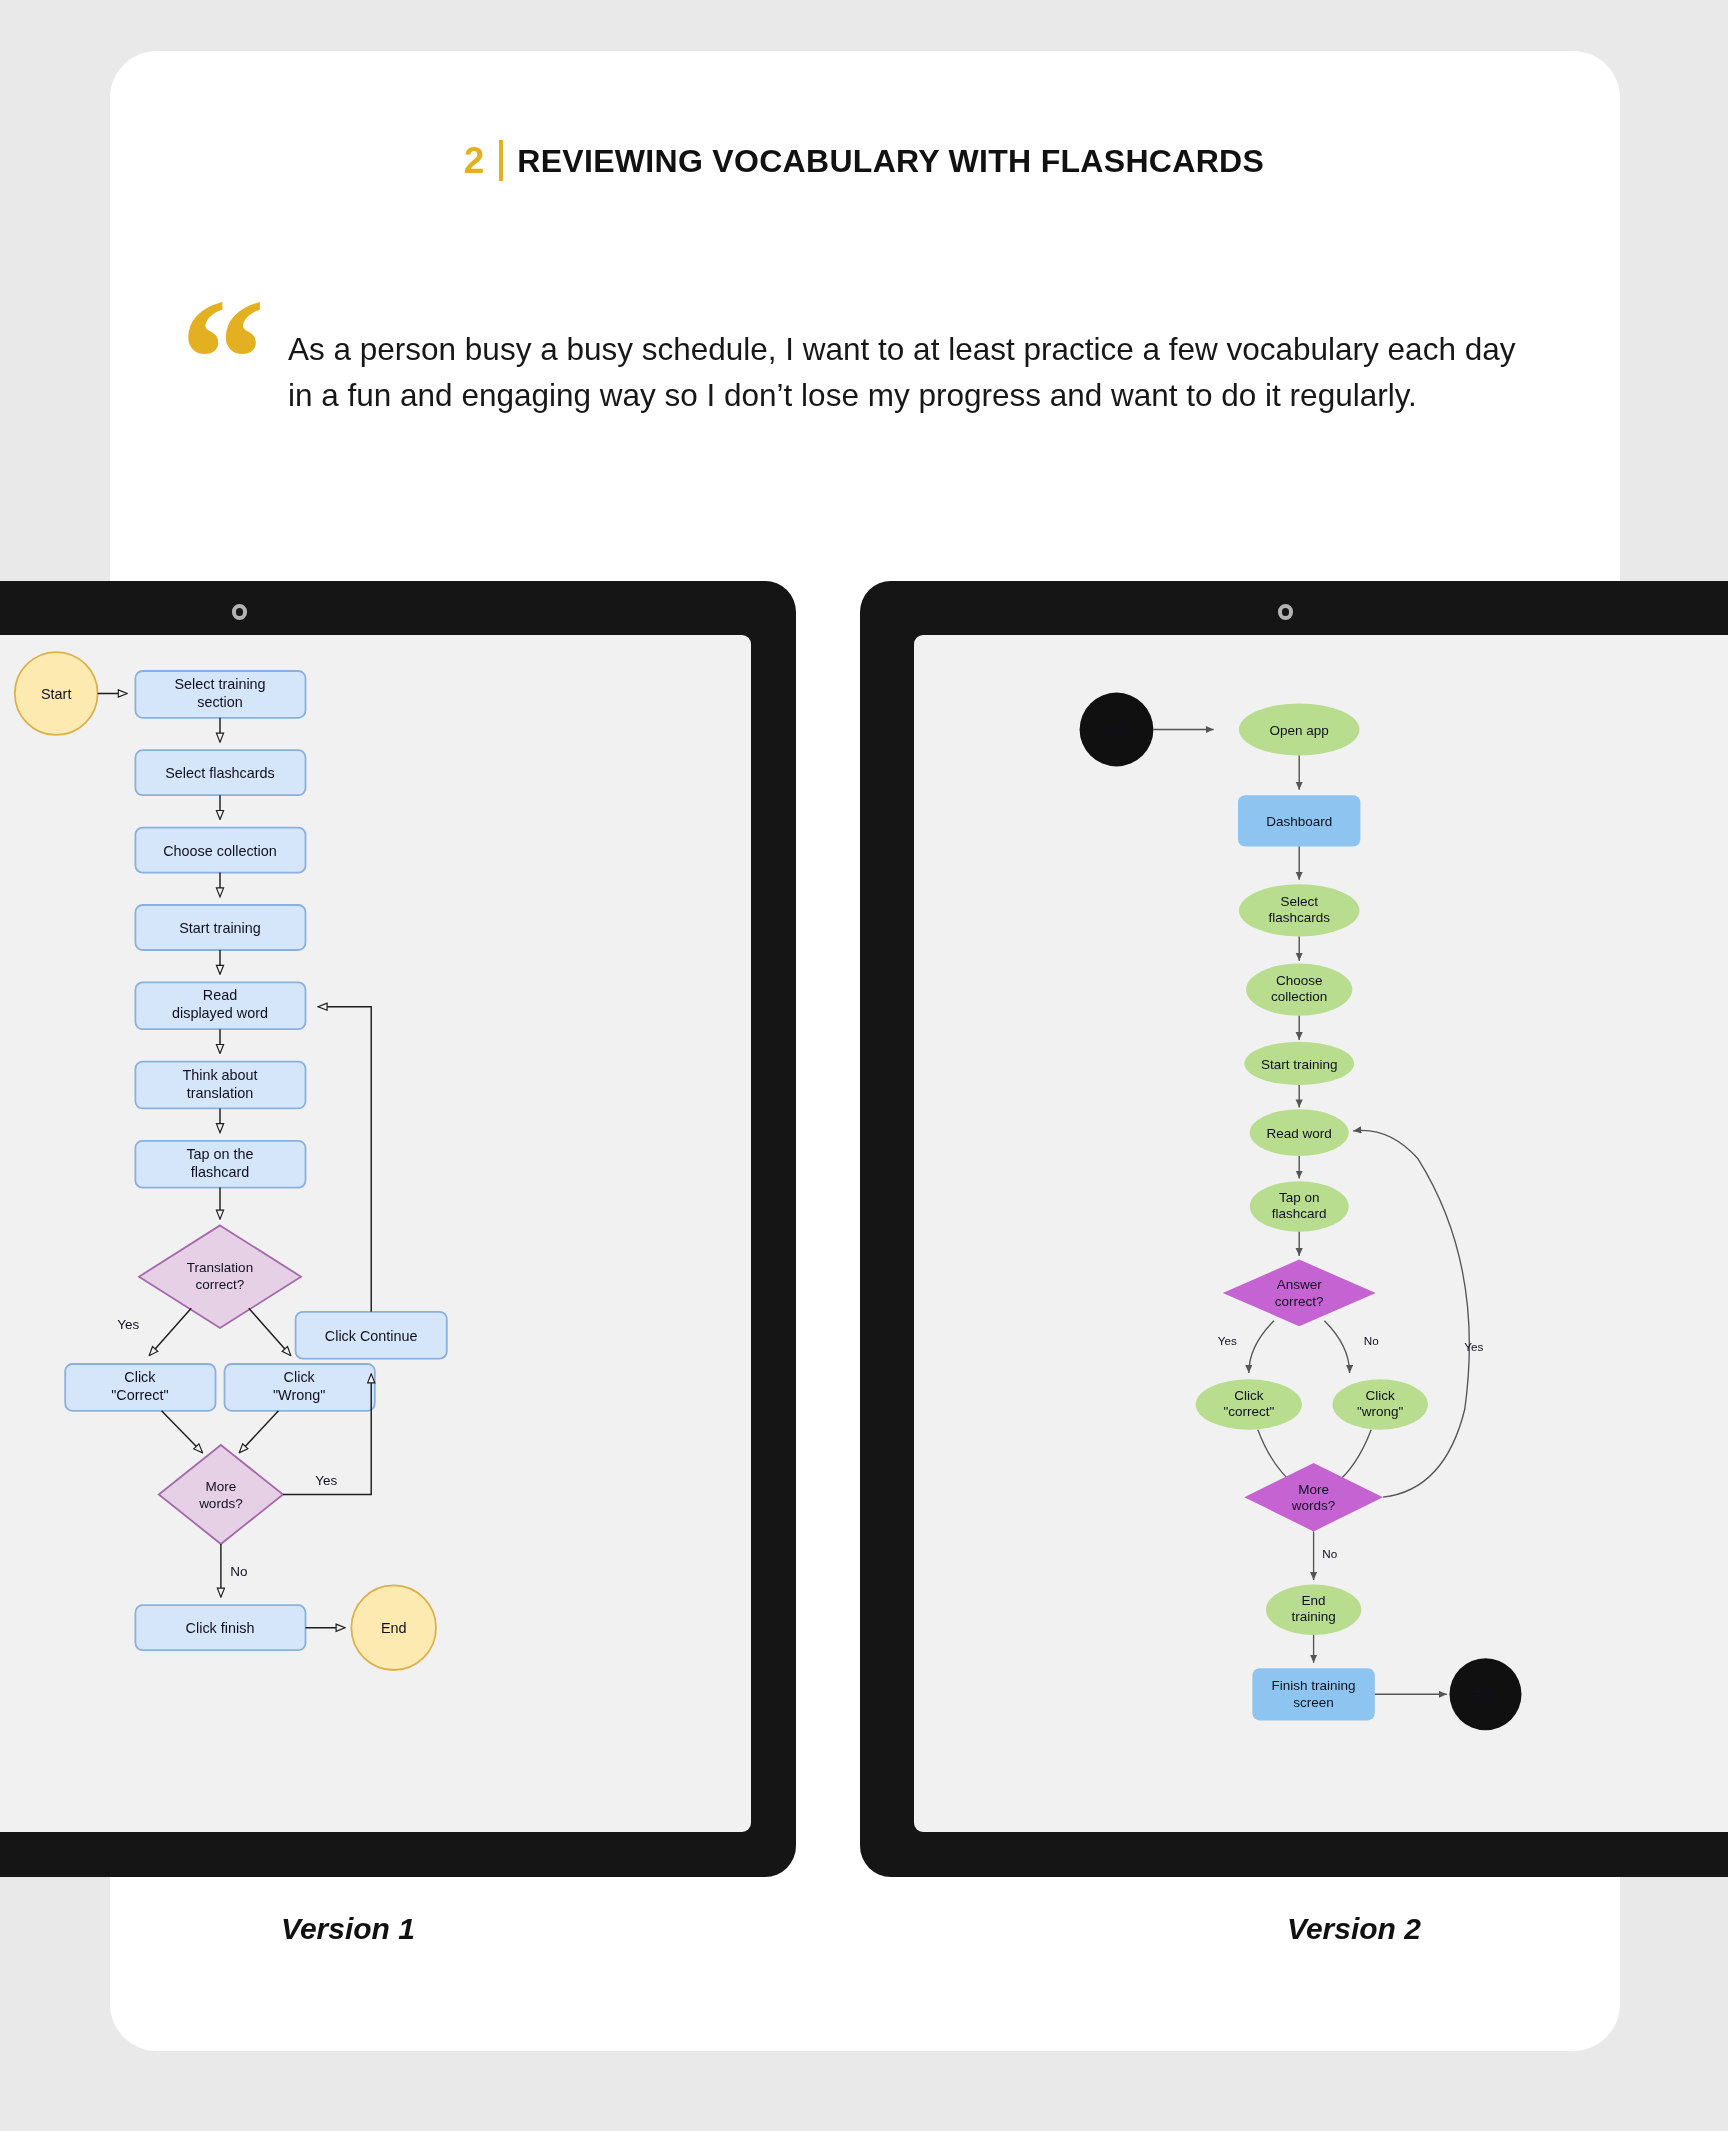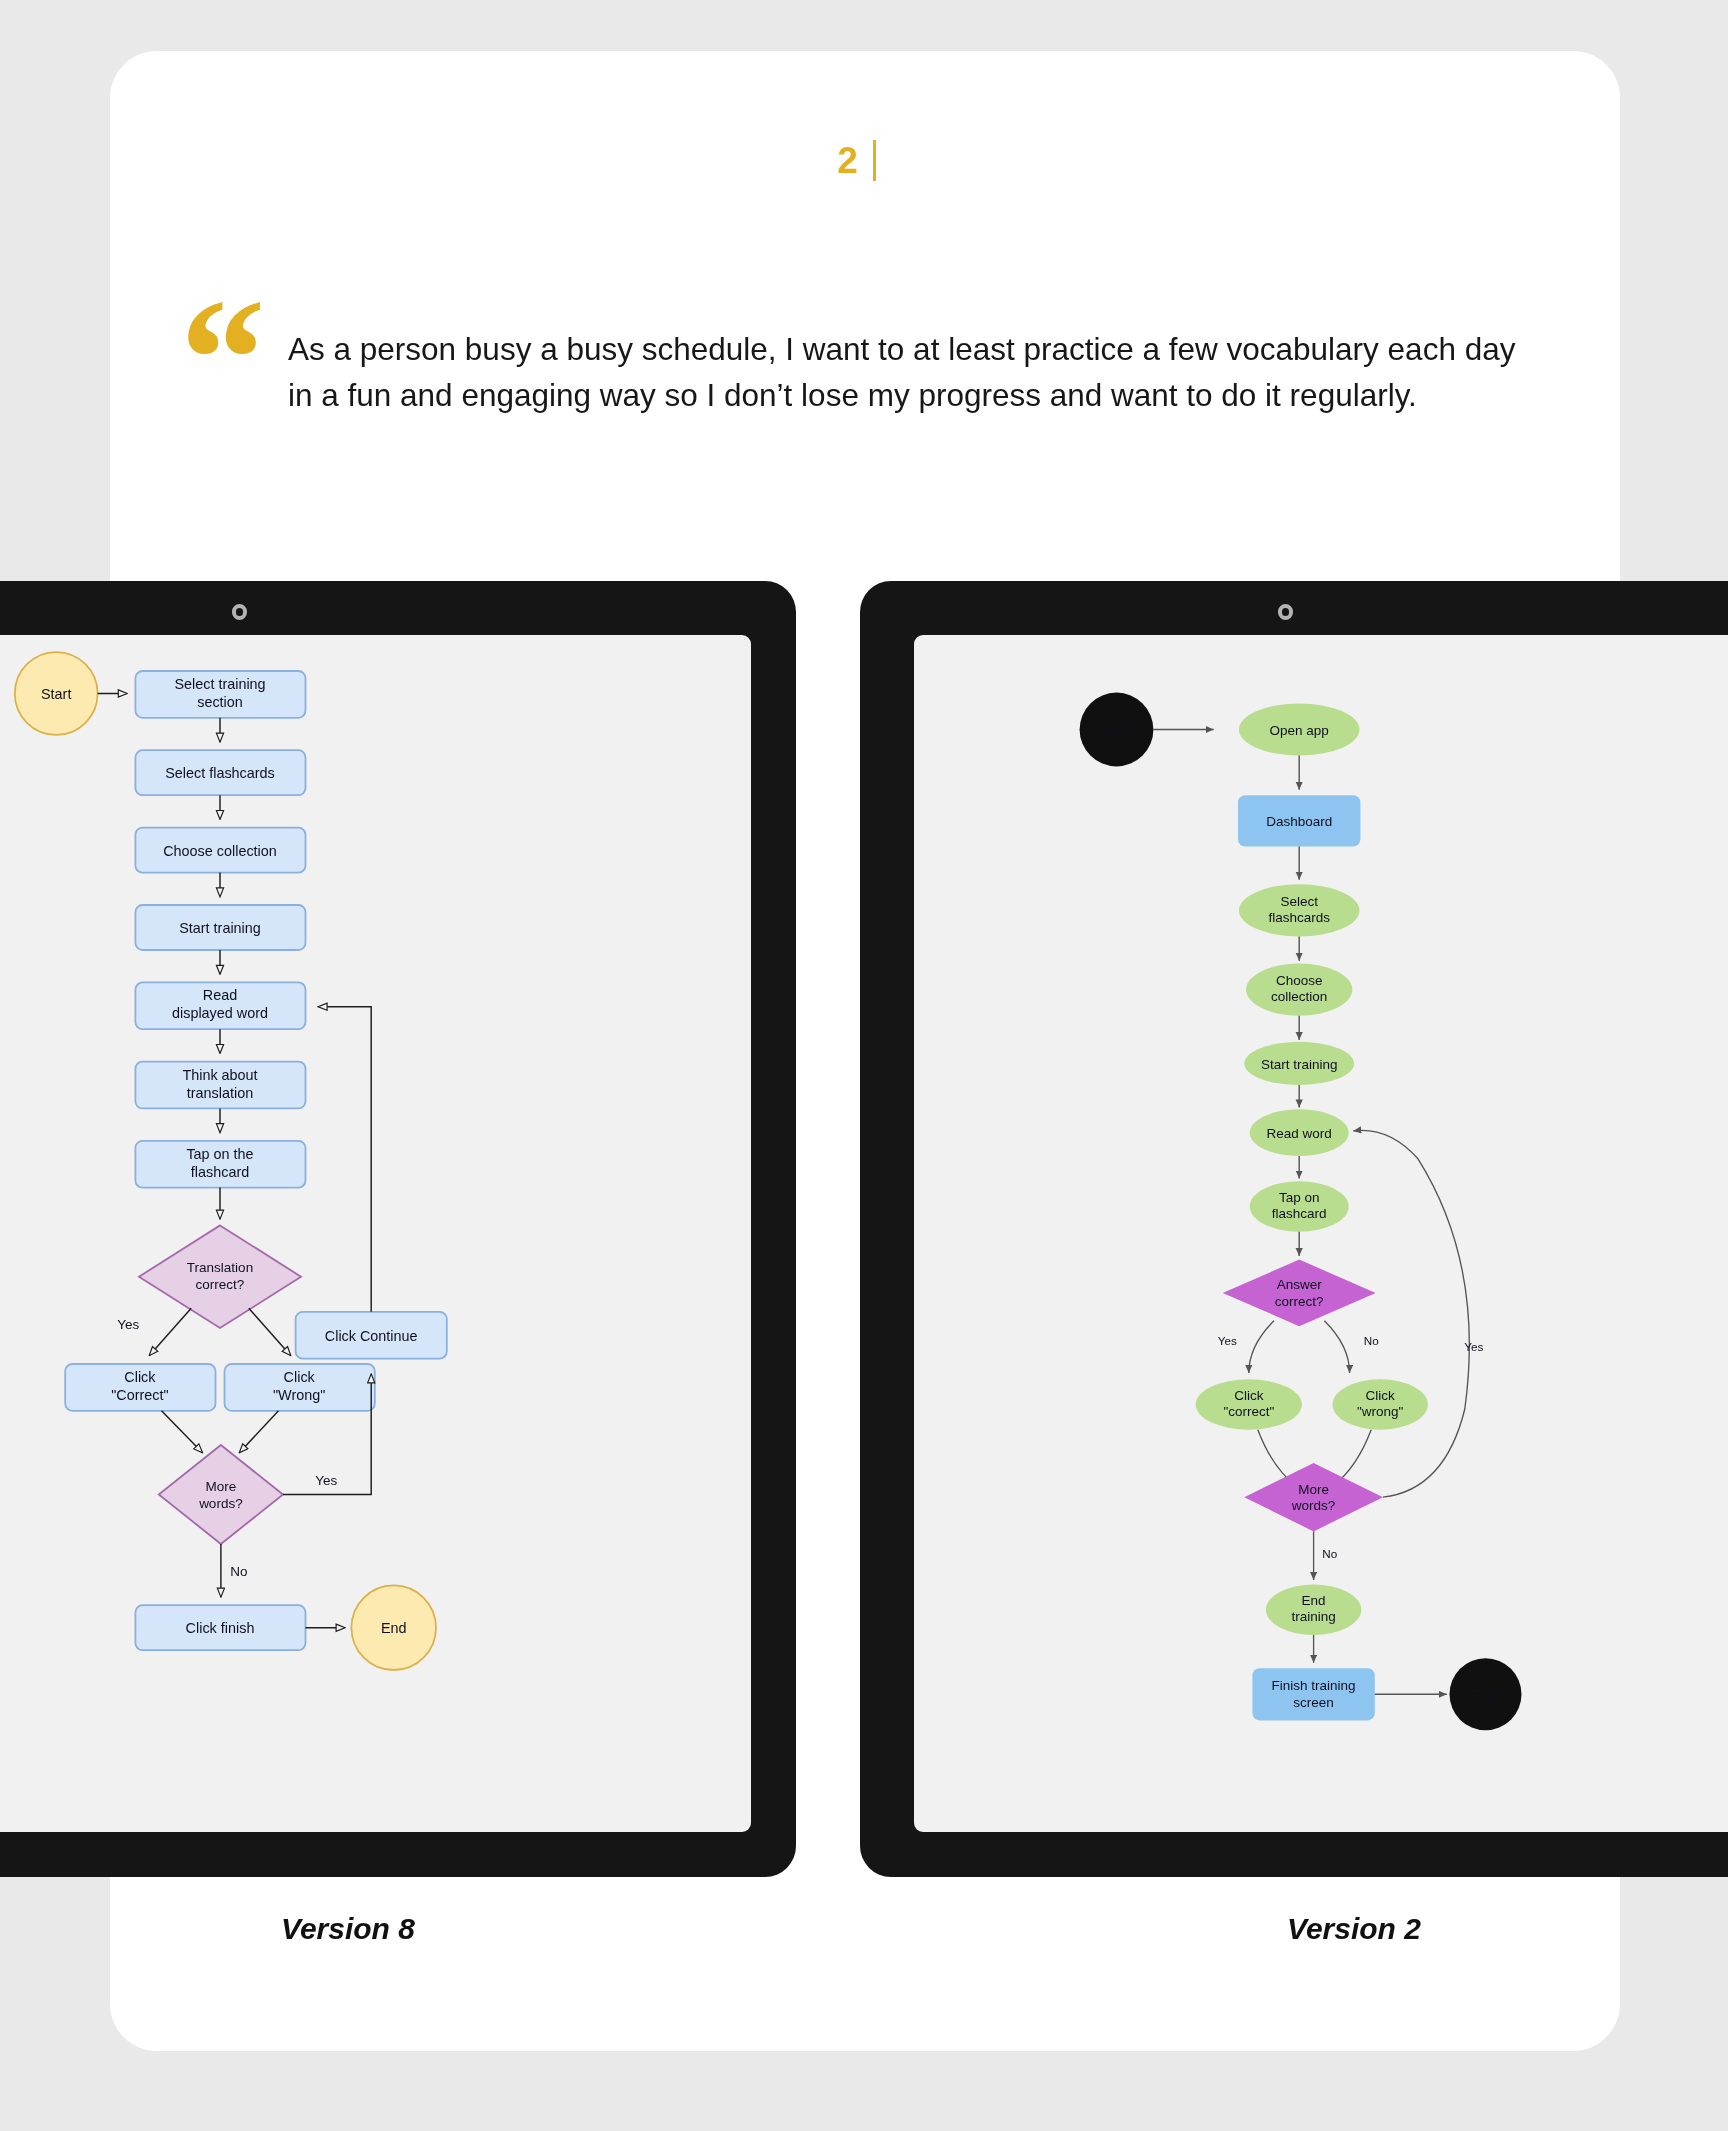--- a/index.html
+++ b/index.html
@@ -121,20 +121,21 @@
 </head>
 <body>
 
 <div id="root">
 
   <div class="card"></div>
 
   <div class="header">
     <span class="hdr-num">2</span>
     <span class="hdr-bar"></span>
+    <span class="hdr-title">REVIEWING VOCABULARY WITH FLASHCARDS</span>
   </div>
 
   <div class="quote-wrap">
     <span class="quote-mark">“</span>
     <div class="quote-text"><span>As a person busy a busy schedule, I want to at least </span><b>practice a few vocabulary</b><span> each day in a fun and engaging way so I don’t lose my progress and want to do it regularly.</span></div>
   </div>
 
   <div class="tablet left">
     <div class="cam"></div>
     <div class="screen">
@@ -327,17 +328,17 @@
         <text x="444" y="1191" font-size="15" text-anchor="middle">screen</text>
 
         <line x1="512" y1="1177" x2="592" y2="1177" stroke="#555555" stroke-width="1.6" marker-end="url(#fhead2)"></line>
 
         <circle cx="635" cy="1177" r="40" fill="#101010"></circle>
         <text x="635" y="1183" font-size="15" fill="#ffffff" text-anchor="middle">End</text>
       </svg>
     </div>
   </div>
 
-  <div class="caption v1">Version 8</div>
+  <div class="caption v1">Version 1</div>
   <div class="caption v2">Version 2</div>
 
 </div>
 
 
 </body></html>

